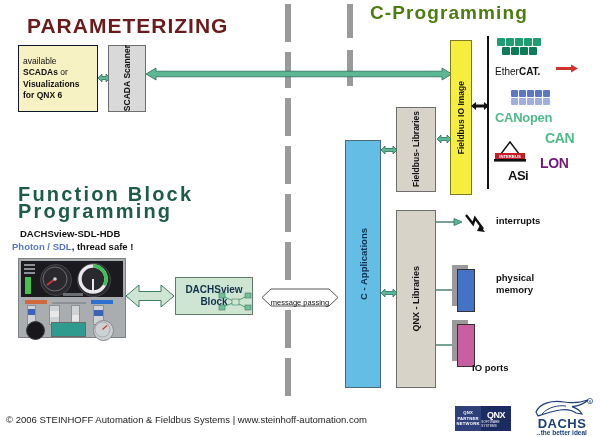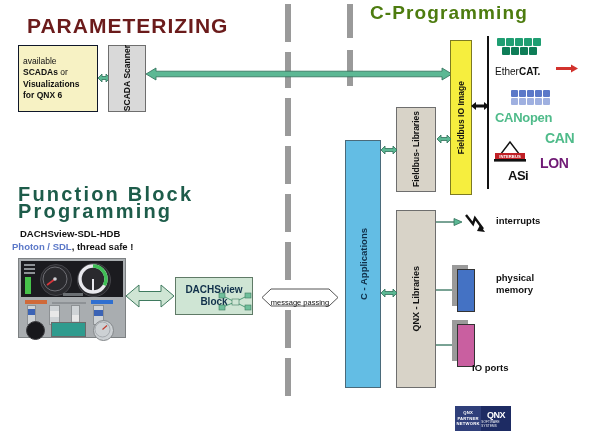--- a/index.html
+++ b/index.html
@@ -374,29 +374,41 @@
     <rect x="27" y="1" width="6" height="5" fill="#6fbf9b" stroke="#3f7a5f" stroke-width="0.6"></rect>
     <rect x="27" y="13" width="6" height="5" fill="#6fbf9b" stroke="#3f7a5f" stroke-width="0.6"></rect>
   </svg>
 
   <svg class="msgbox" viewBox="0 0 76 19">
     <path d="M0,9.5 L9,1 L67,1 L76,9.5 L67,18 L9,18 Z" fill="#ffffff" stroke="#555" stroke-width="1"></path>
   </svg>
   <div class="msgtxt" style="left:262px;top:288px;">message passing</div>
 
   <div class="footer-line"></div>
+  <div class="footer-txt">© 2006  STEINHOFF Automation &amp; Fieldbus Systems  |  www.steinhoff-automation.com</div>
 
   <div class="qnx-logo">
     <div class="qnx-left">
       <div>
         <span>QNX</span><br>
         <span>PARTNER</span><br>
         <span>NETWORK</span>
       </div>
     </div>
     <div class="qnx-right">
       <div class="qnx-word">QNX</div>
       <div class="qnx-sub">SOFTWARE SYSTEMS</div>
     </div>
   </div>
 
+  <div class="dachs-logo">
+    <svg width="68" height="20" viewBox="0 0 68 20">
+      <path d="M8,14 C12,5 24,2 36,4 C46,5.6 54,4 60,2 C56,6 50,8 44,8.6
+               C48,10 52,12 54,16 L48,15 C44,12 38,11 32,12 C24,13 16,16 10,18 Z" fill="none" stroke="#1d3f7a" stroke-width="1.2"></path>
+      <path d="M14,16 C20,9 30,7 38,8" fill="none" stroke="#1d3f7a" stroke-width="1"></path>
+      <circle cx="62" cy="3" r="2.6" fill="none" stroke="#1d3f7a" stroke-width="0.7"></circle>
+      <text x="62" y="4.6" font-size="3" fill="#1d3f7a" text-anchor="middle" font-family="Liberation Sans, sans-serif">R</text>
+    </svg>
+    <div class="dachs-word">DACHS</div>
+    <div class="dachs-tag">..the better ideal</div>
+  </div>
 
 </div>
 
 </body></html>

